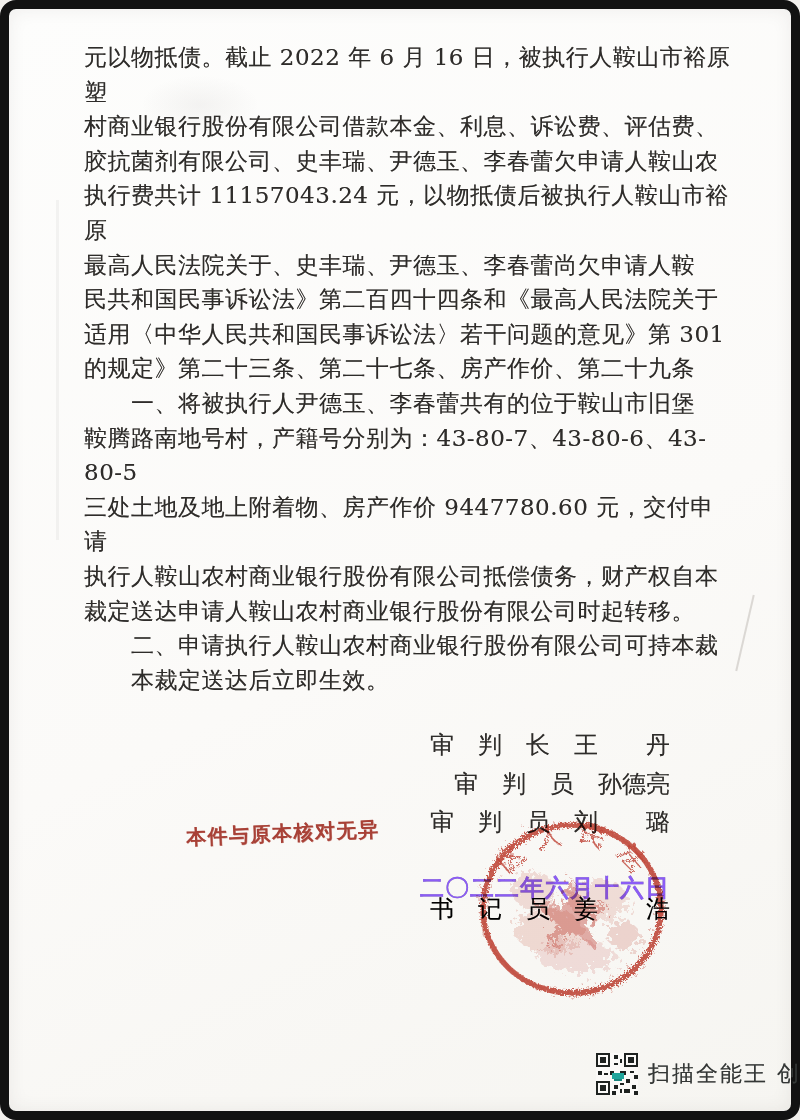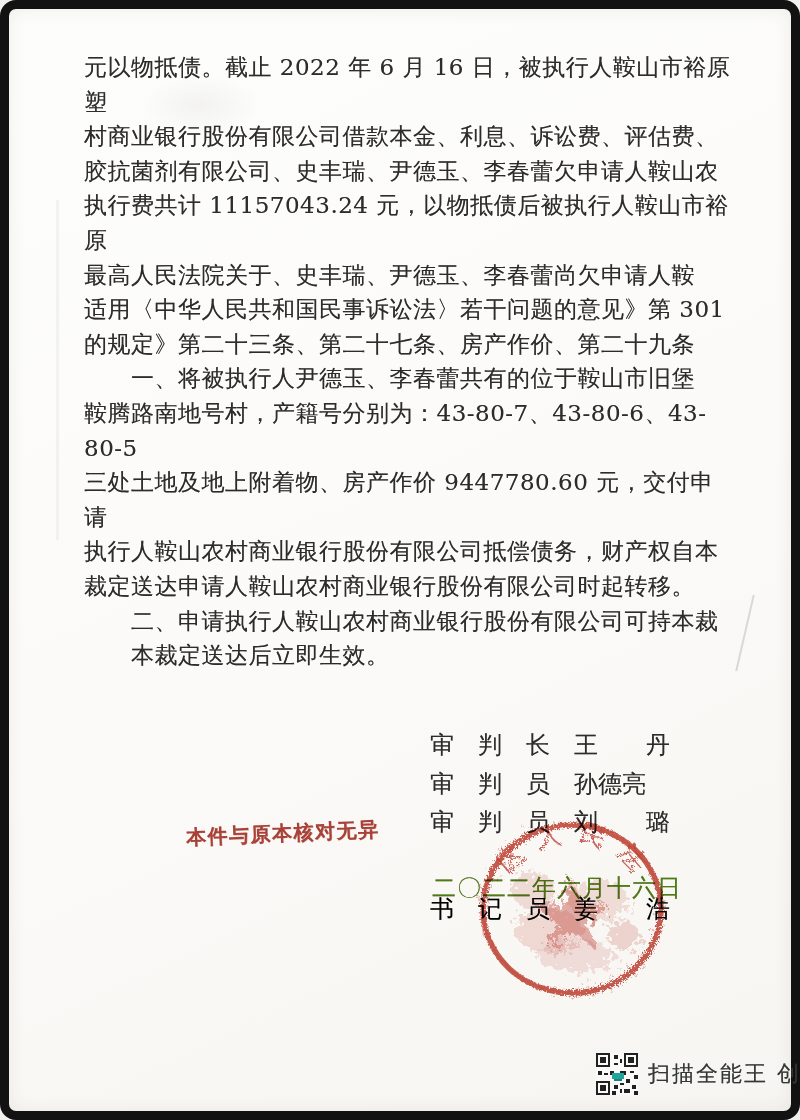--- a/index.html
+++ b/index.html
@@ -42,43 +42,44 @@
   .body-text {
     position: absolute;
     left: 84px;
     top: 40px;
     width: 652px;
     font-size: 23px;
     line-height: 34.6px;
     letter-spacing: 0.5px;
     color: #2e2c2a;
     text-shadow: 0 0 0.5px rgba(40,35,30,0.45);
-    margin-top: 10px;
   }
 
   .sig-block {
     position: absolute;
     left: 430px;
     top: 726px;
     font-size: 24px;
     line-height: 38.5px;
     color: #2e2c2a;
     text-shadow: 0 0 0.5px rgba(40,35,30,0.45);
     white-space: pre;
+    text-align: right;
   }
 
   .date-line {
     position: absolute;
-    left: 432px;
+    left: 420px;
     top: 872px;
     font-size: 24px;
     letter-spacing: 1px;
-    color: #4d7c0f;
+    color: #8b5cf6;
     text-shadow: 0 0 0.5px rgba(40,35,30,0.45);
     z-index: 3;
+    font-weight: bold;
   }
 
   .clerk-line {
     position: absolute;
     left: 430px;
     top: 893px;
     font-size: 24px;
     color: #000000;
     text-shadow: 0 0 0.5px rgba(40,35,30,0.45);
     white-space: pre;
@@ -137,20 +138,21 @@
   <div class="smudge-top"></div>
   <div class="left-shadow"></div>
   <div class="crease"></div>
 
   <div class="body-text">
       <div>元以物抵债。截止 2022 年 6 月 16 日，被执行人鞍山市裕原塑</div>
       <div>村商业银行股份有限公司借款本金、利息、诉讼费、评估费、</div>
       <div>胶抗菌剂有限公司、史丰瑞、尹德玉、李春蕾欠申请人鞍山农</div>
       <div>执行费共计 11157043.24 元，以物抵债后被执行人鞍山市裕原</div>
       <div>最高人民法院关于、史丰瑞、尹德玉、李春蕾尚欠申请人鞍</div>
+      <div>民共和国民事诉讼法》第二百四十四条和《最高人民法院关于</div>
       <div>适用〈中华人民共和国民事诉讼法〉若干问题的意见》第 301</div>
       <div>的规定》第二十三条、第二十七条、房产作价、第二十九条</div>
       <div>　　一、将被执行人尹德玉、李春蕾共有的位于鞍山市旧堡</div>
       <div>鞍腾路南地号村，产籍号分别为：43-80-7、43-80-6、43-80-5</div>
       <div>三处土地及地上附着物、房产作价 9447780.60 元，交付申请</div>
       <div>执行人鞍山农村商业银行股份有限公司抵偿债务，财产权自本</div>
       <div>裁定送达申请人鞍山农村商业银行股份有限公司时起转移。</div>
       <div>　　二、申请执行人鞍山农村商业银行股份有限公司可持本裁</div>
       <div>　　本裁定送达后立即生效。</div>
     </div>

